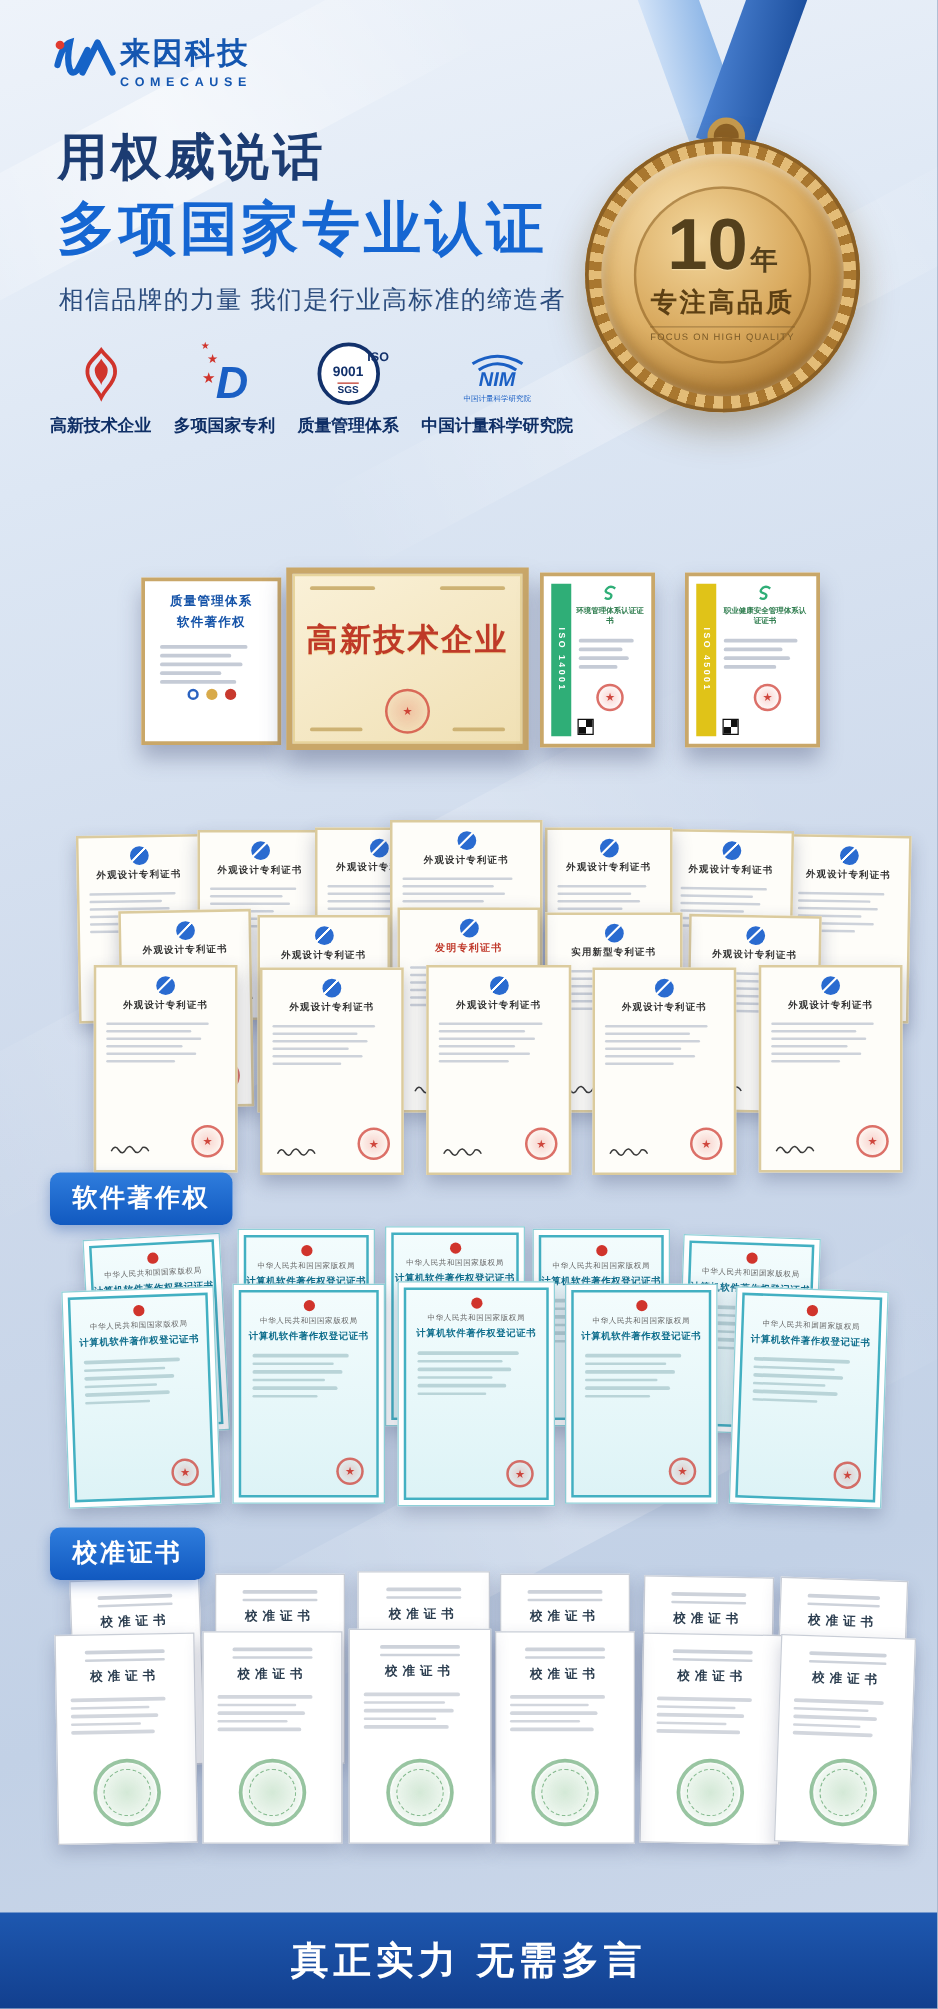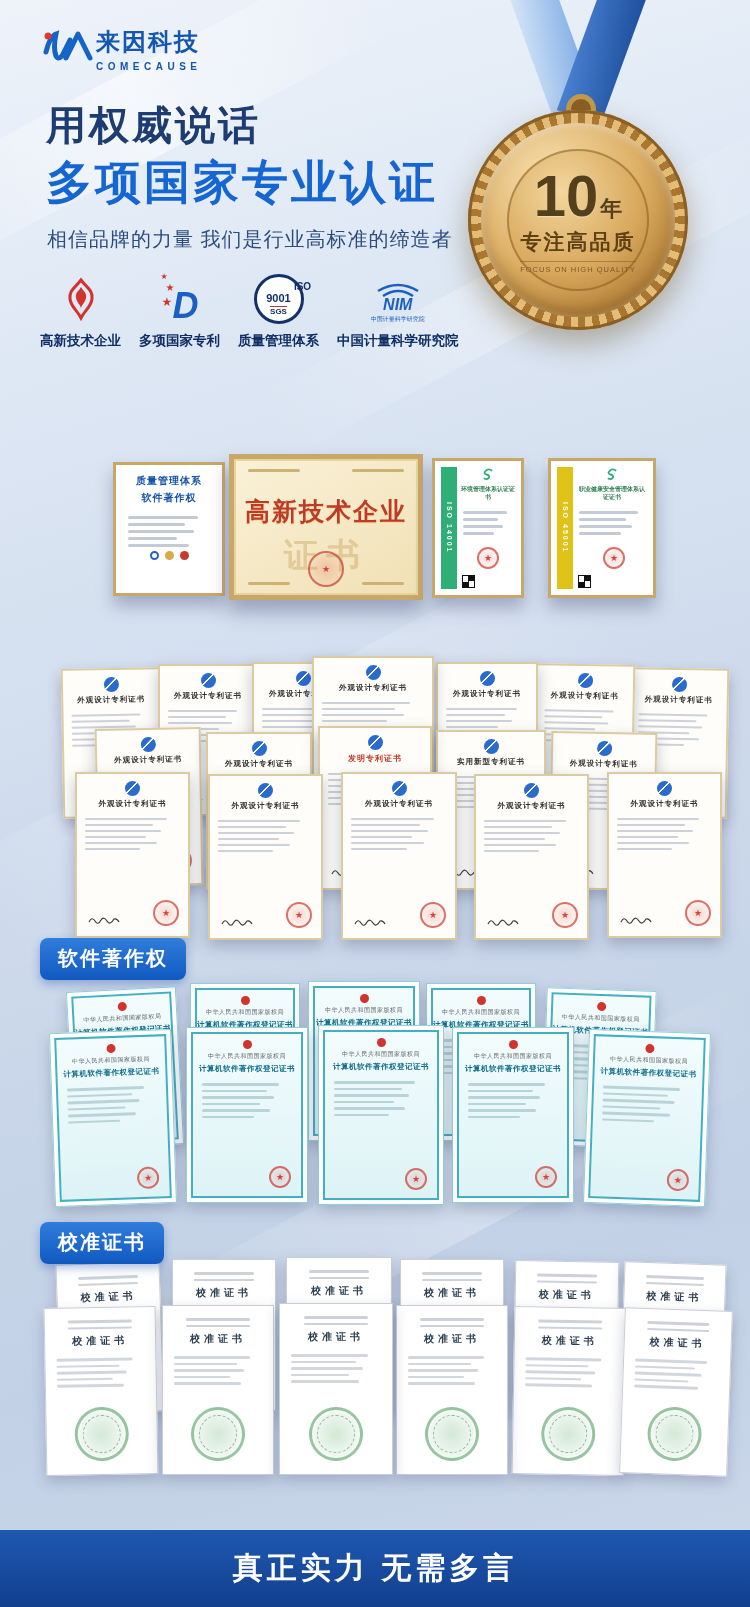--- a/index.html
+++ b/index.html
@@ -263,21 +263,20 @@
         <span class="dot dot-blue"></span>
         <span class="dot dot-gold"></span>
         <span class="dot dot-red"></span>
       </div>
     </div>
 
     <div class="gcert cert-hightech">
       <span class="ht-top-bar ht-bl"></span>
       <span class="ht-top-bar ht-br"></span>
       <div class="ht-title">高新技术企业</div>
-      <div class="ht-watermark">证书</div>
       <div class="seal ht-seal"></div>
       <span class="ht-foot-bar" style="left:14px"></span>
       <span class="ht-foot-bar" style="right:14px"></span>
     </div>
 
     <div class="gcert cert-iso14001">
       <div class="iso-band band-green">ISO 14001</div>
       <div class="iso-logo">
         <svg width="13" height="13" viewBox="0 0 14 14">
             <path d="M11 3 Q7 0 4 3 Q1 6 5 7 Q9 8 7 11 Q5 13 2 11" fill="none" stroke="#2fae77" stroke-width="2"></path>

